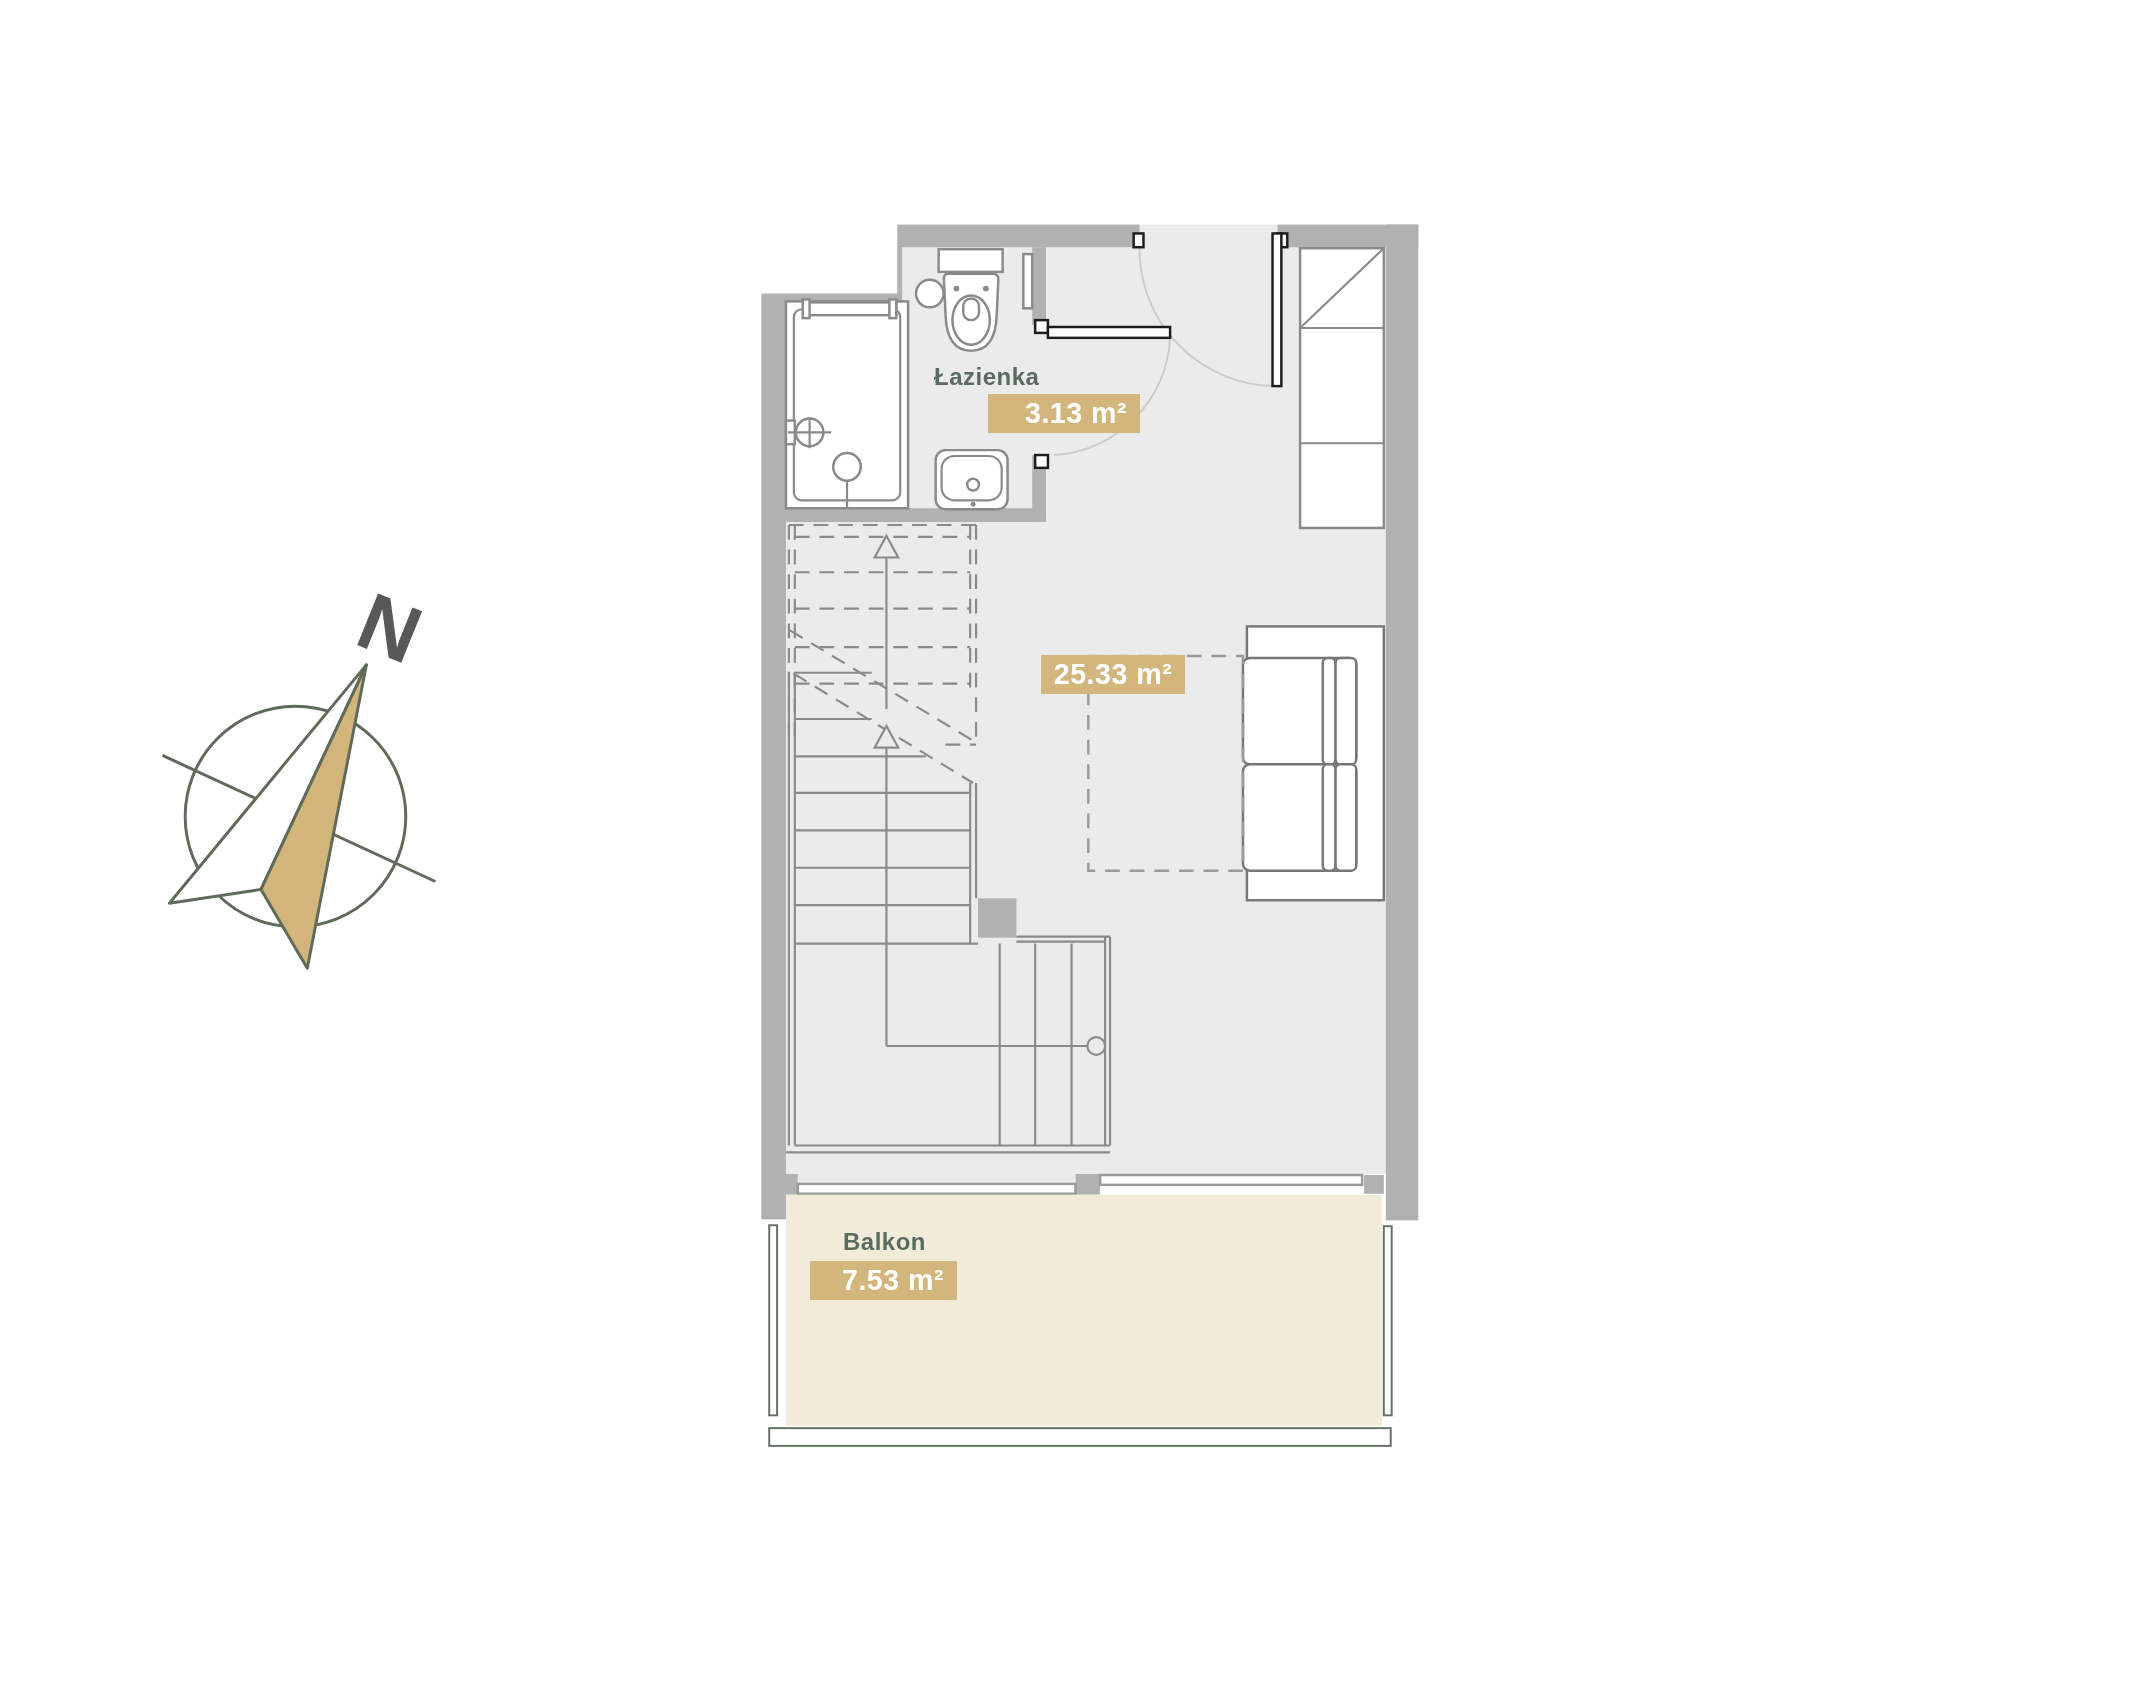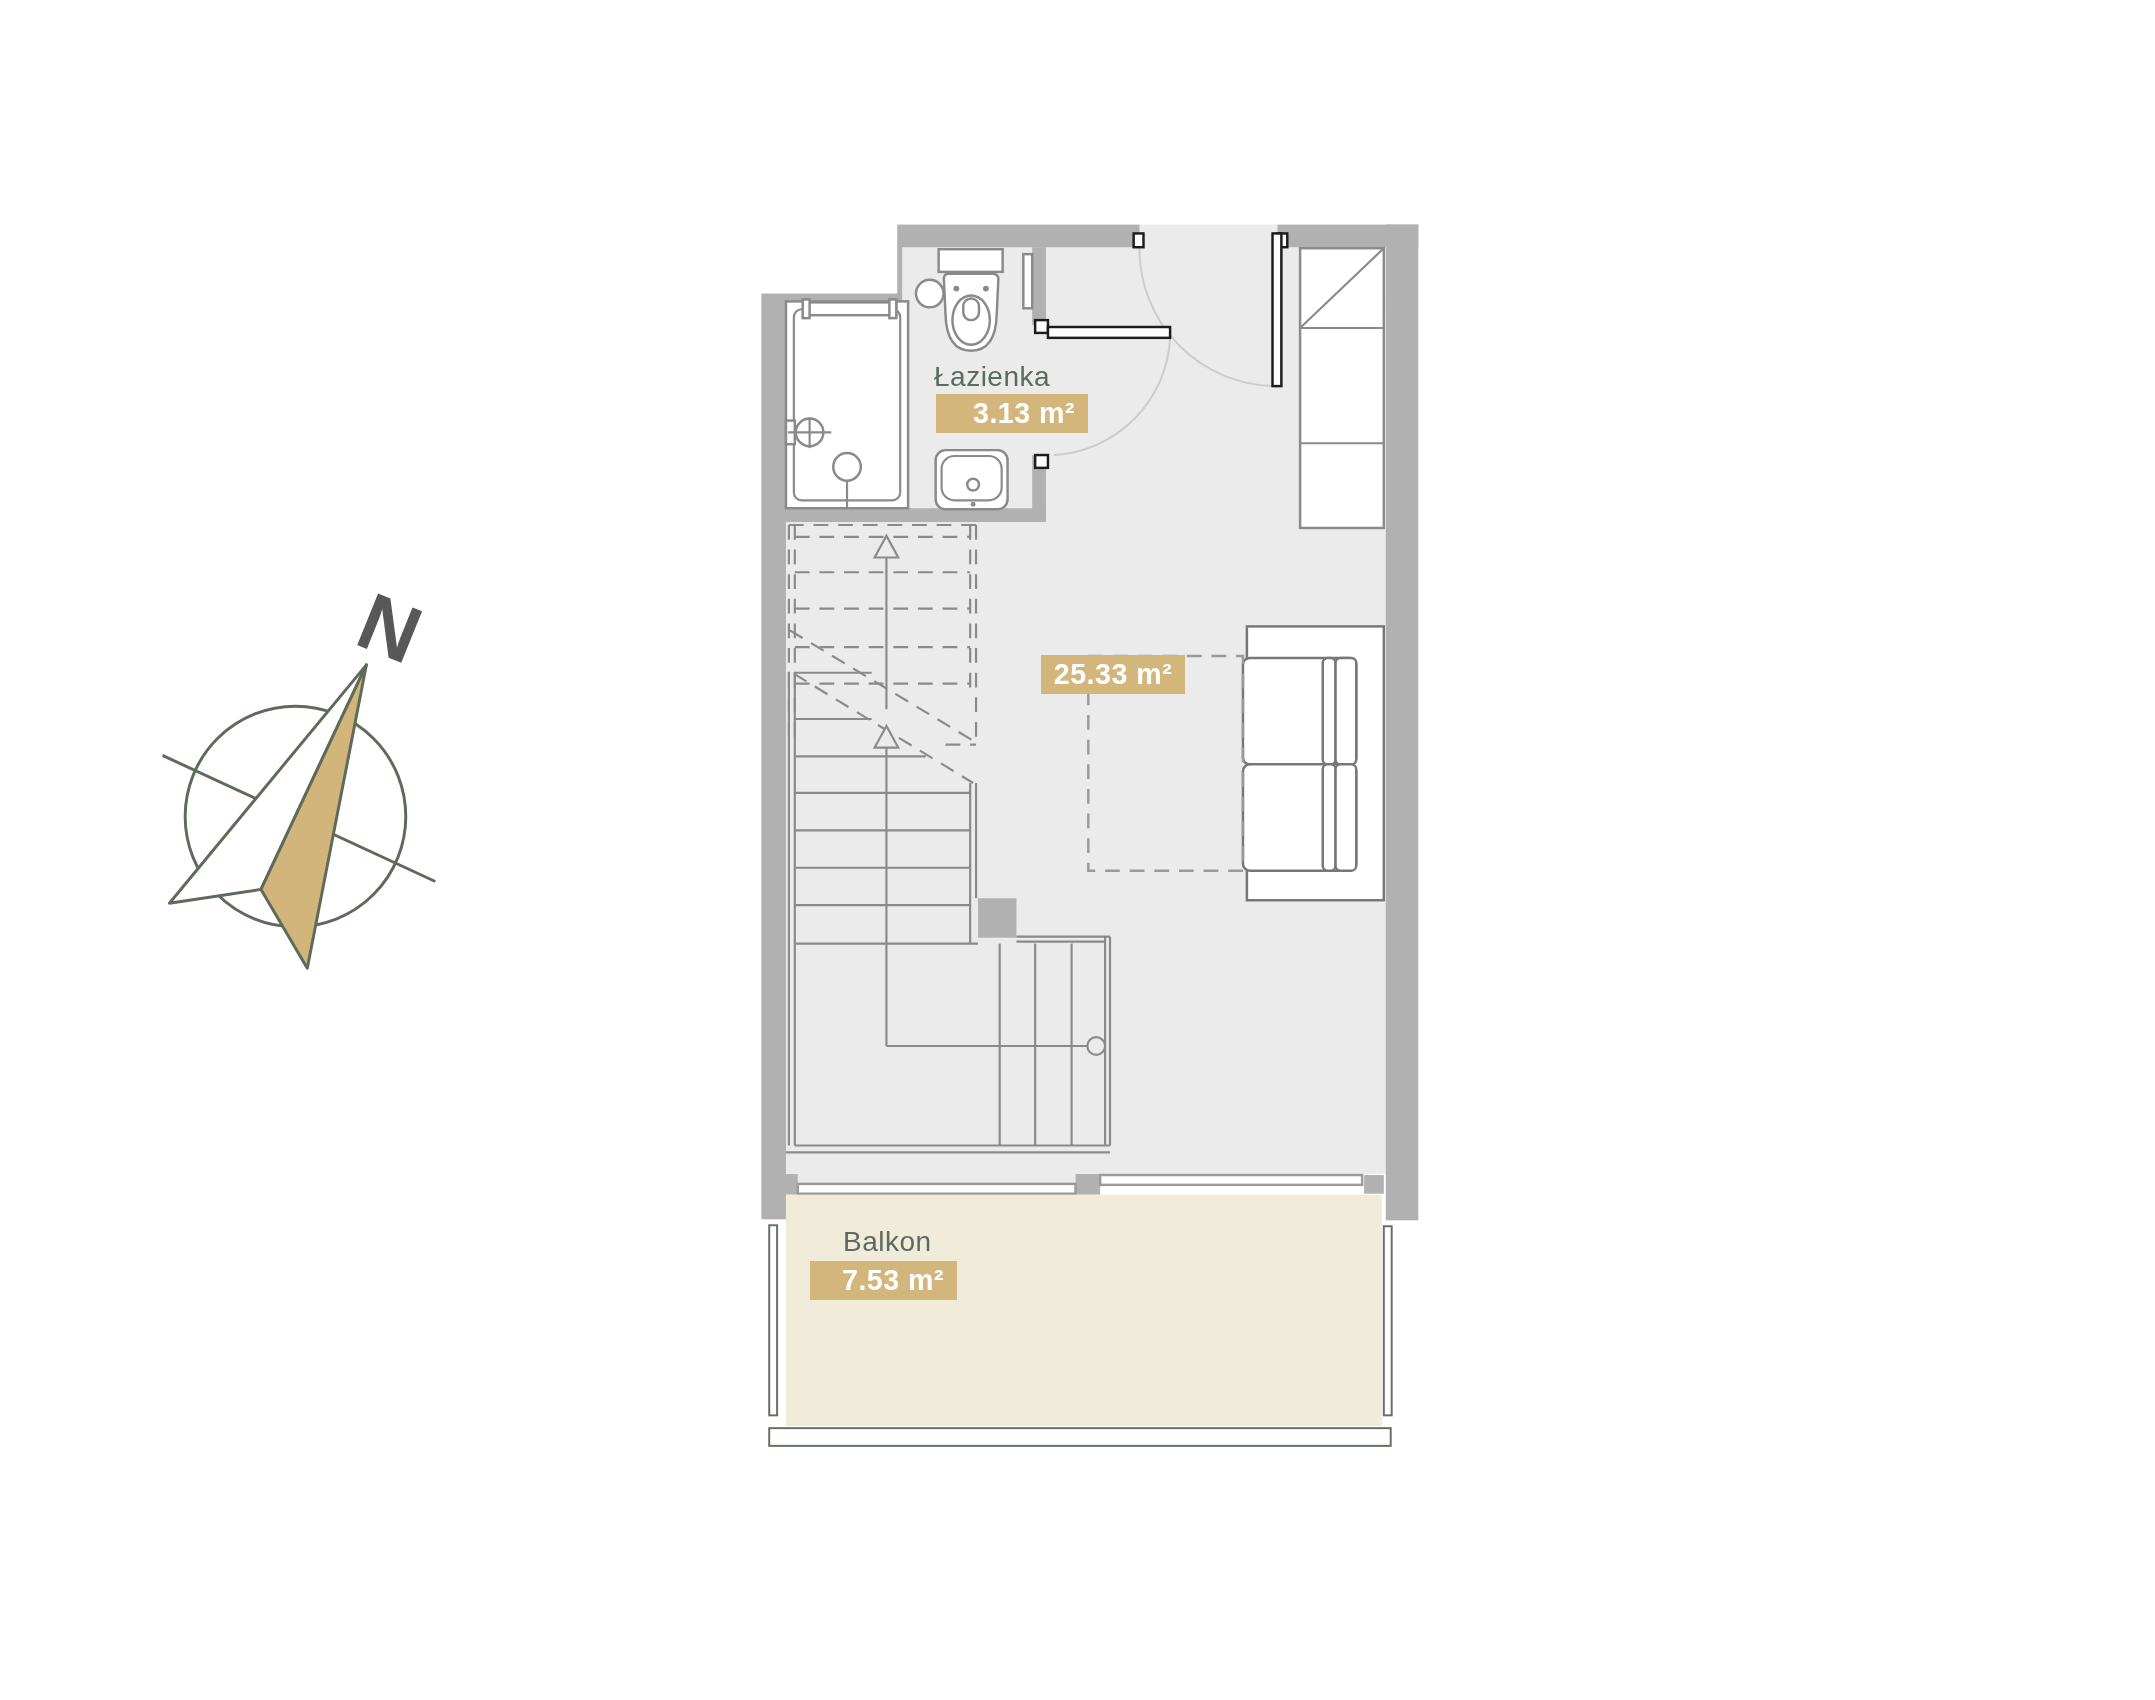--- a/index.html
+++ b/index.html
@@ -22,21 +22,21 @@
   .rug{stroke:#9a9a9a;fill:none;stroke-width:2.5;stroke-dasharray:15 10;}
   .doorleaf{stroke:var(--door);fill:#ffffff;stroke-width:2.5;}
   .arc{stroke:var(--arc);fill:none;stroke-width:2;}
   .win{stroke:var(--window_line);fill:#ffffff;stroke-width:2.5;}
   .rail{stroke:var(--railing);fill:#ffffff;stroke-width:2;}
   .cmp{stroke:var(--compass_outline);fill:none;stroke-width:3;stroke-linejoin:round;}
   .cmp-needle{stroke:var(--compass_outline);fill:var(--needle_fill);stroke-width:3;stroke-linejoin:round;}
   .cmp-white{stroke:var(--compass_outline);fill:#ffffff;stroke-width:3;stroke-linejoin:round;}
   .north-n{font-family:"Liberation Sans",sans-serif;font-weight:700;font-size:82px;fill:var(--north_text);}
   .arrowhead{fill:var(--floor);stroke:var(--line);stroke-width:2.2;}
-  .room-label{position:absolute;font-weight:400;font-size:28px;color:var(--label);
+  .room-label{position:absolute;font-weight:700;font-size:24px;color:var(--label);
               letter-spacing:0.5px;line-height:42px;white-space:nowrap;}
   .area-badge{position:absolute;display:inline-block;background:var(--badge_bg);color:var(--badge_text);
               font-weight:700;font-size:28.6px;line-height:39px;padding:0 12.8px;letter-spacing:0.5px;white-space:nowrap;}
 </style>
 </head>
 <body>
 
 <div id="canvas">
 
 <svg id="plan-svg" width="2155" height="1700" viewBox="0 0 2188 1726">
@@ -196,21 +196,21 @@
   <g>
     <circle class="cmp" cx="300" cy="829" r="112"></circle>
     <line class="cmp" x1="165" y1="767" x2="442" y2="895"></line>
     <polygon class="cmp-white" points="372,675 172,917 265,903"></polygon>
     <polygon class="cmp-needle" points="372,675 265,903 312,983"></polygon>
     <text class="north-n" text-anchor="middle" transform="translate(385,664) rotate(22)">N</text>
   </g>
 </svg>
 
   <div class="room-label" style="left:934px;top:356px;">Łazienka</div>
-  <div class="area-badge" style="left:936px;top:394px;padding-left:37px;">3.13 m²</div>
+  <div class="area-badge" style="left:988px;top:394px;padding-left:37px;">3.13 m²</div>
 
   <div class="area-badge" style="left:1041px;top:607px;margin-top:48px;">25.33 m²</div>
 
   <div class="room-label" style="left:843px;top:1221px;">Balkon</div>
   <div class="area-badge" style="left:810px;top:1261px;padding-left:32px;">7.53 m²</div>
 
 </div>
 
 
 </body></html>

